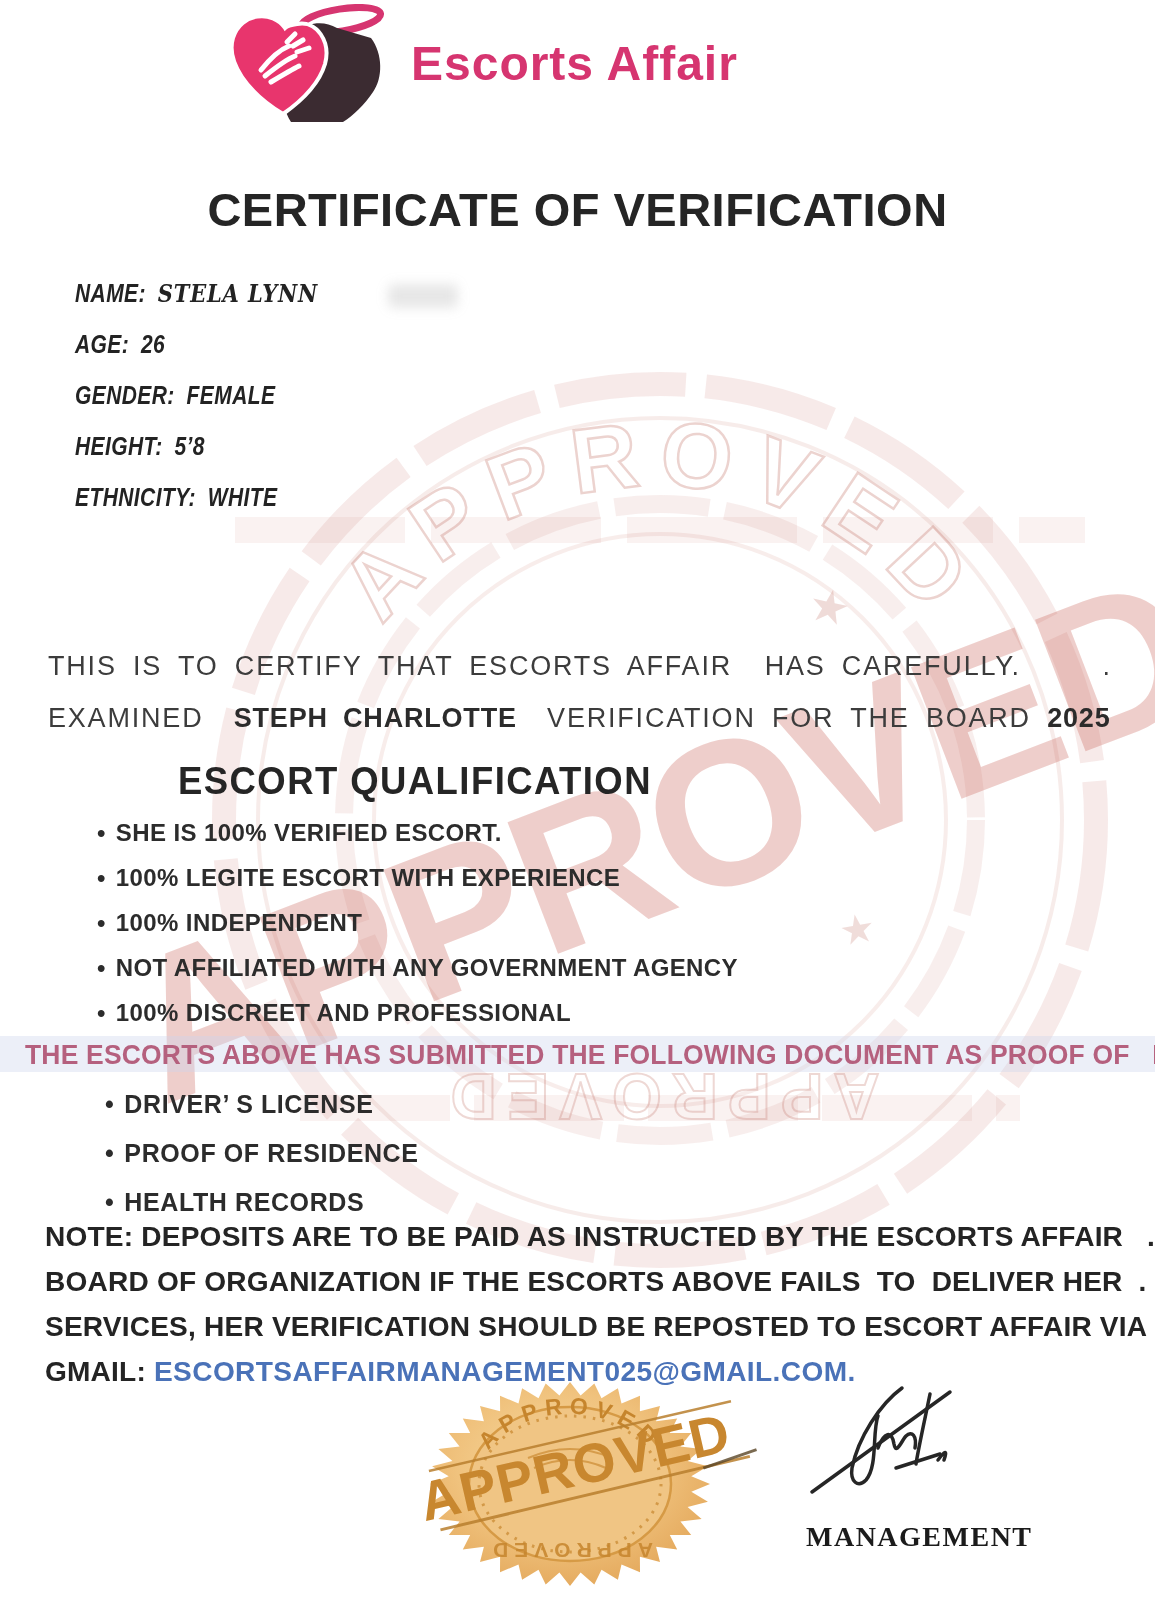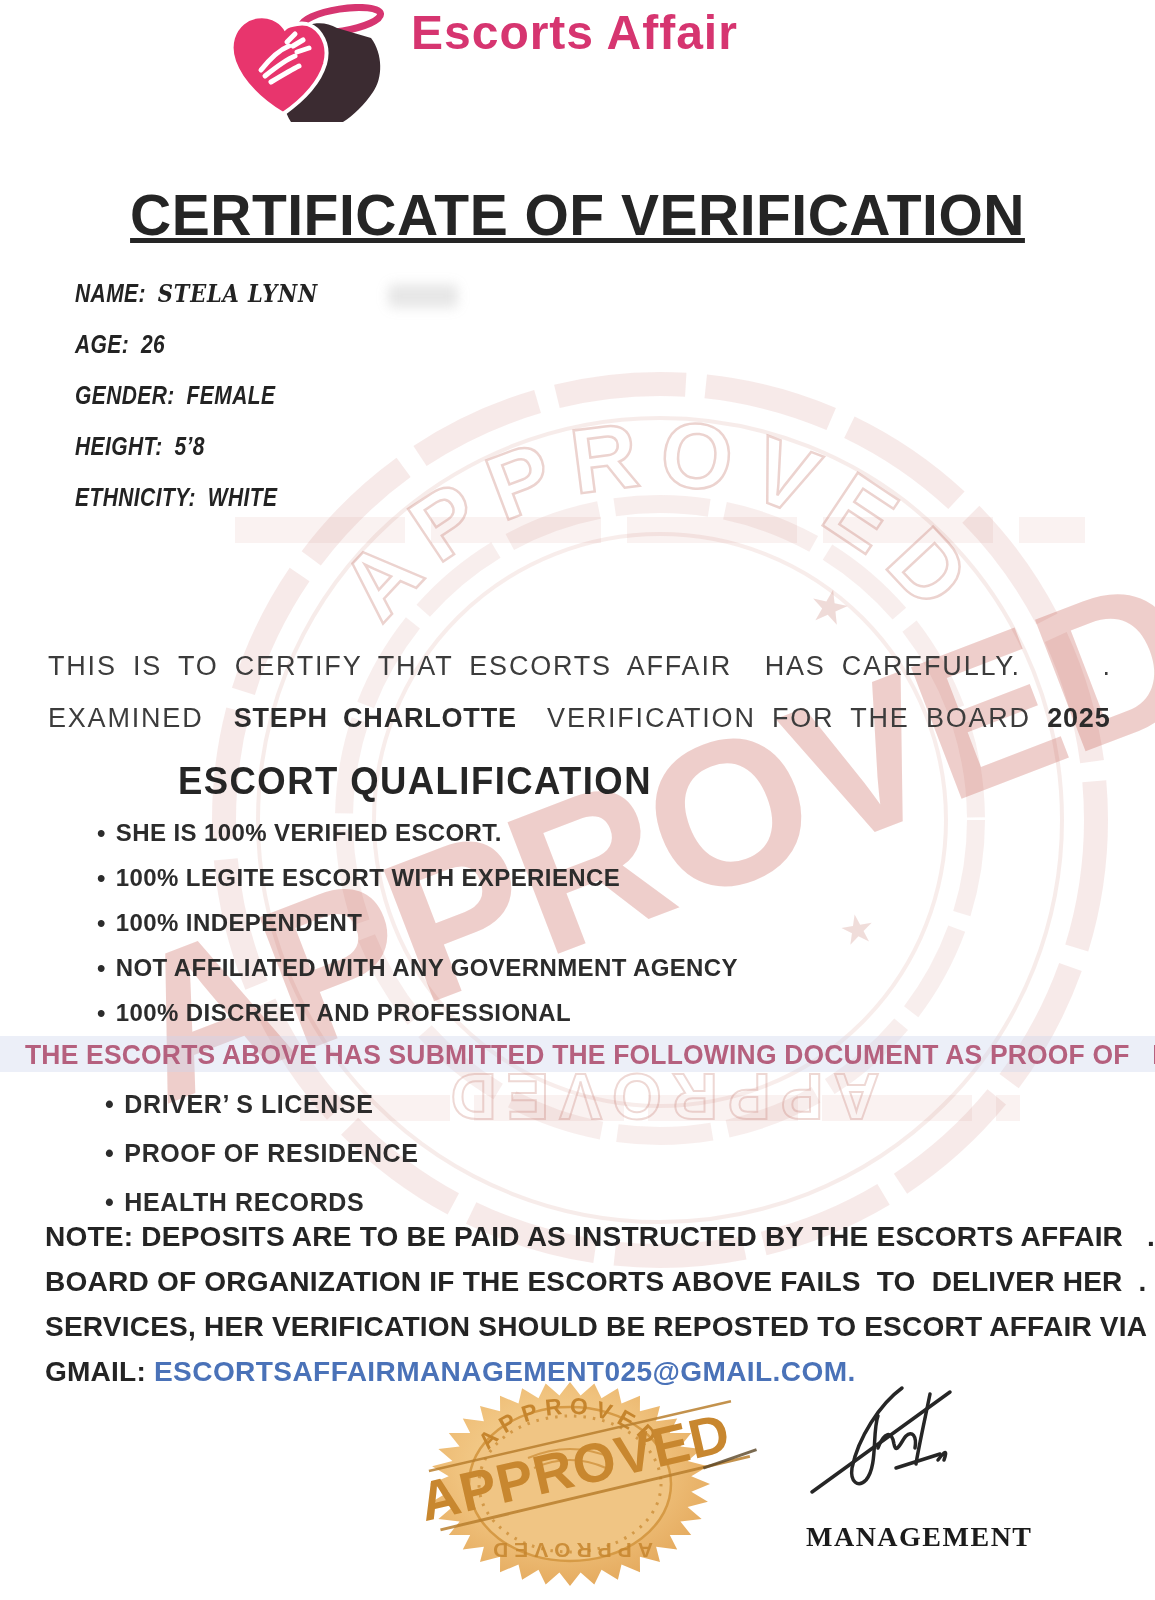--- a/index.html
+++ b/index.html
@@ -2,27 +2,27 @@
 <html><head>
 <meta charset="utf-8">
 <style>
   html,body{margin:0;padding:0;background:#e9e9e9;}
   .page{position:relative;width:1155px;height:1600px;margin:0 auto;background:#ffffff;
         overflow:hidden;font-family:"Liberation Sans",sans-serif;color:#222;}
   svg{position:absolute;left:0;top:0;pointer-events:none;}
   .layer{position:absolute;left:0;top:0;width:1155px;height:1600px;}
 
   
-  .logo-wrap{position:absolute;left:225px;top:4px;display:flex;}
+  .logo-wrap{position:absolute;left:225px;top:4px;display:flex;align-items:center;}
   .logo-icon{width:172px;height:118px;}
   .logo-text{font-size:49px;font-weight:800;color:#d63570;letter-spacing:1px;margin-left:14px;
              transform:scaleX(.98);transform-origin:0 50%;}
 
   .title{position:absolute;left:0;top:182px;width:1155px;text-align:center;
-         font-size:57px;font-weight:800;color:#252525;letter-spacing:.5px;text-decoration:underline;}
+         font-size:47px;font-weight:800;color:#252525;letter-spacing:.5px;}
 
   
   .fields{position:absolute;left:75px;top:279px;list-style:none;margin:0;padding:0;}
   .fields li{height:51px;font-size:25px;font-weight:800;color:#232323;white-space:nowrap;font-style:italic;}
   .fields .cond{display:inline-block;transform:scaleX(.84);transform-origin:0 50%;letter-spacing:.5px;}
   .fields .flabel{margin-right:14px;}
   .fields .serif-val{font-family:"DejaVu Serif","Liberation Serif",serif;font-weight:700;letter-spacing:1px;}
   .smudge{position:absolute;left:388px;top:284px;width:70px;height:24px;background:rgba(120,120,120,.18);
           filter:blur(6px);border-radius:6px;}
 

